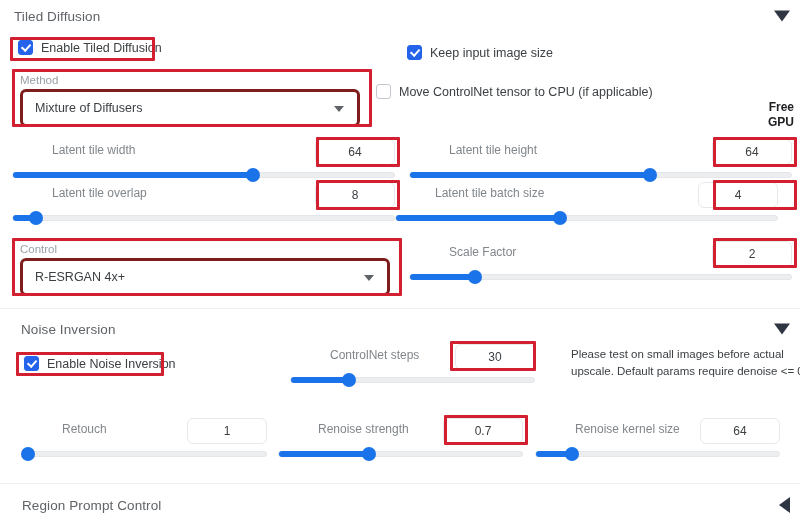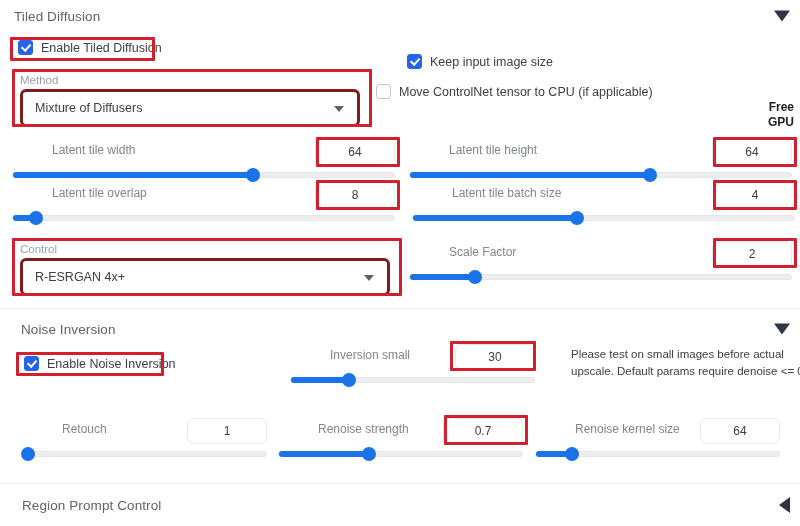--- a/index.html
+++ b/index.html
@@ -121,21 +121,21 @@
     <span class="section-title" style="left:14px;">Tiled Diffusion</span>
     <span class="tri down"></span>
   </div>
 
   <div class="cbrow" style="left:18px;top:40px;">
     <span class="cbox on"></span>
     <span class="cblabel">Enable Tiled Diffusion</span>
   </div>
   <div class="redbox" style="left:10px;top:37px;width:145px;height:24px;"></div>
 
-  <div class="cbrow" style="left:407px;top:54px;">
+  <div class="cbrow" style="left:407px;top:45px;">
     <span class="cbox on"></span>
     <span class="cblabel">Keep input image size</span>
   </div>
 
   <div class="dd-wrap" style="left:20px;top:74px;width:340px;">
     <span class="dd-label">Method</span>
     <div class="dd">
       <span class="dd-value">Mixture of Diffusers</span>
       <span class="dd-caret"></span>
     </div>
@@ -187,21 +187,21 @@
         <span>8</span>
       </div>
     </div>
     <div class="track">
       <div class="fill" style="width:6%;"></div>
       <div class="thumb" style="left:6%;"></div>
     </div>
   </div>
   <div class="redbox" style="left:316px;top:180px;width:84px;height:30px;"></div>
 
-  <div class="sl" style="left:412px;top:184px;width:383px;">
+  <div class="sl" style="left:395px;top:184px;width:383px;">
     <div class="sl-head">
       <span class="sl-name">Latent tile batch size</span>
       <div class="sl-box">
         <span>4</span>
       </div>
     </div>
     <div class="track">
       <div class="fill" style="width:43%;"></div>
       <div class="thumb" style="left:43%;"></div>
     </div>
@@ -239,21 +239,21 @@
   </div>
 
   <div class="cbrow" style="left:24px;top:356px;">
     <span class="cbox on"></span>
     <span class="cblabel">Enable Noise Inversion</span>
   </div>
   <div class="redbox" style="left:16px;top:352px;width:148px;height:24px;"></div>
 
   <div class="sl" style="left:290px;top:346px;width:245px;">
     <div class="sl-head">
-      <span class="sl-name">Inversion small</span>
+      <span class="sl-name">ControlNet steps</span>
       <div class="sl-box">
         <span>30</span>
       </div>
     </div>
     <div class="track">
       <div class="fill" style="width:24%;"></div>
       <div class="thumb" style="left:24%;"></div>
     </div>
   </div>
   <div class="redbox" style="left:450px;top:341px;width:86px;height:30px;"></div>

